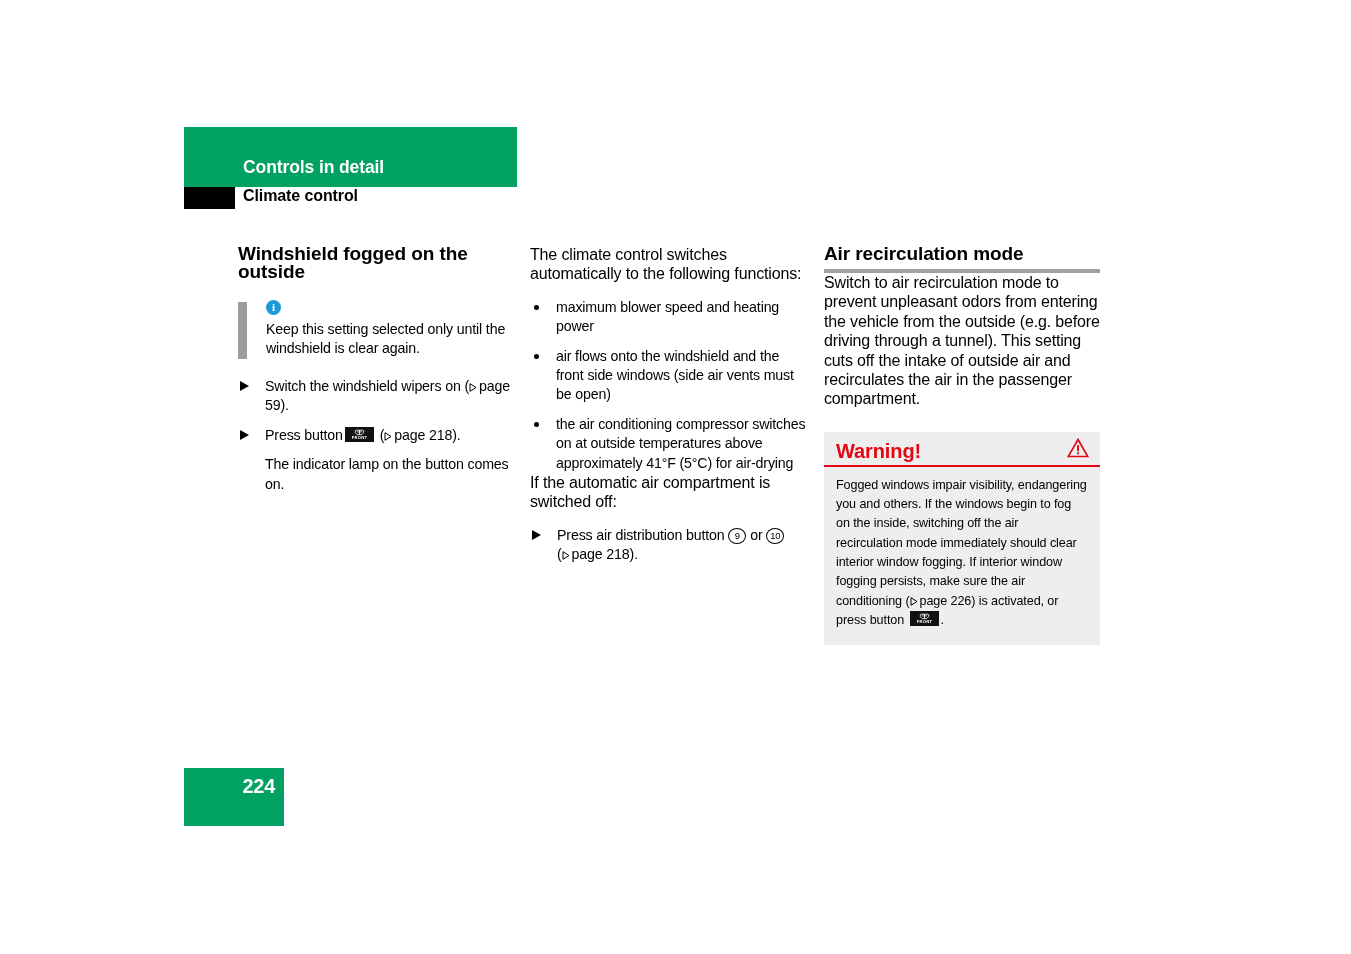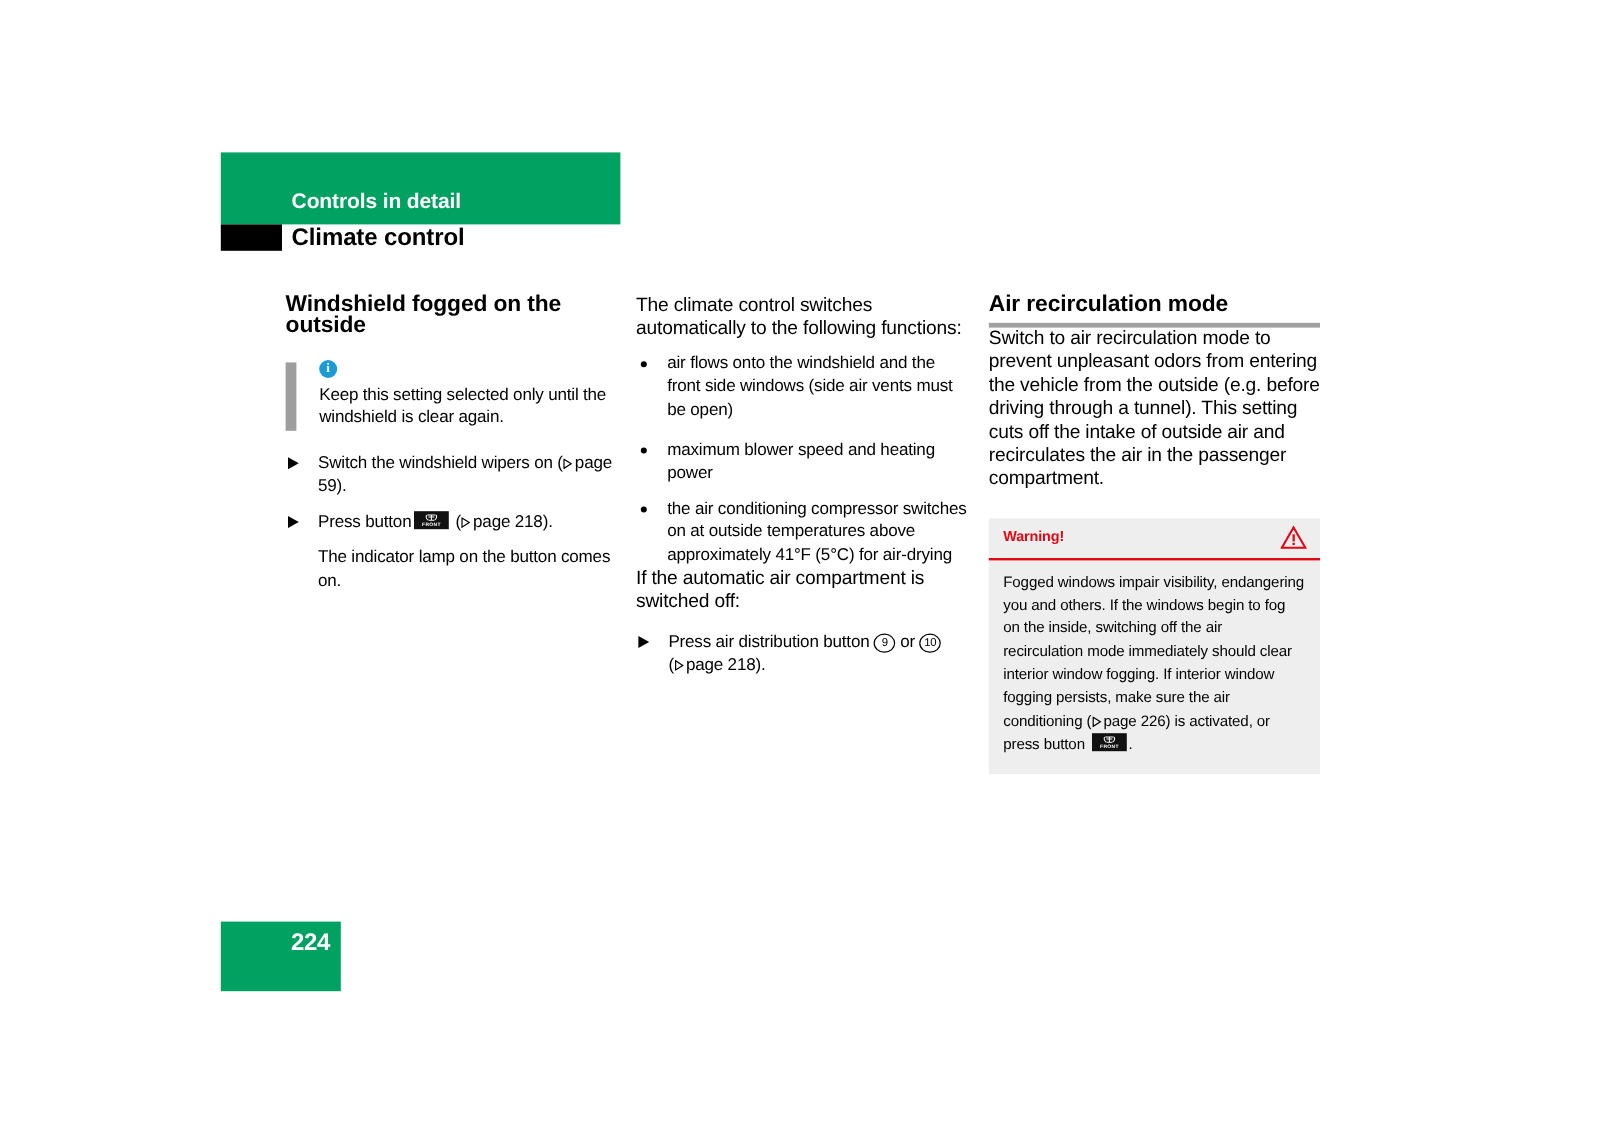--- a/index.html
+++ b/index.html
@@ -46,21 +46,21 @@
     left: 0;
     top: 0;
     width: 51px;
     height: 22px;
     background: #000000;
   }
   #section-title {
     position: absolute;
     left: 59px;
     top: 0px;
-    font-size: 20px;
+    font-size: 16px;
     font-weight: bold;
     color: #000000;
     letter-spacing: -0.1px;
   }
 
   
   .column {
     position: absolute;
     top: 245px;
     width: 277px;
@@ -227,21 +227,21 @@
   #warning-head {
     position: relative;
     height: 33px;
     border-bottom: 2px solid #e30613;
   }
   #warning-label {
     position: absolute;
     left: 12px;
     top: 8px;
     color: #e30613;
-    font-size: 12px;
+    font-size: 20px;
     font-weight: bold;
     letter-spacing: -0.1px;
     text-align: center;
   }
   #warning-tri {
     position: absolute;
     right: 11px;
     top: 6px;
   }
   #warning-body {
@@ -308,27 +308,27 @@
         </svg></span><span>page 218</span><span>).</span>
   </div>
 
   <div class="step-sub gap-sm">The indicator lamp on the button comes on.</div>
 </div>
 
 <div class="column" id="col-middle">
 
   <p class="body">The climate control switches automatically to the following functions:</p>
 
+  <div class="dot-item gap-md">
+    <span class="dot-marker"></span>
+    <span>maximum blower speed and heating power</span>
+  </div>
   <div class="dot-item gap-sm">
     <span class="dot-marker"></span>
     <span>air flows onto the windshield and the front side windows (side air vents must be open)</span>
-  </div>
-  <div class="dot-item gap-md">
-    <span class="dot-marker"></span>
-    <span>maximum blower speed and heating power</span>
   </div>
   <div class="dot-item gap-sm">
     <span class="dot-marker"></span>
     <span>the air conditioning compressor switches on at outside temperatures above approximately 41°F (5°C) for air-drying</span>
   </div>
 
   <p class="body gap-md">If the automatic air compartment is switched off:</p>
 
   <div class="step gap-md">
     <span class="step-marker"></span>

